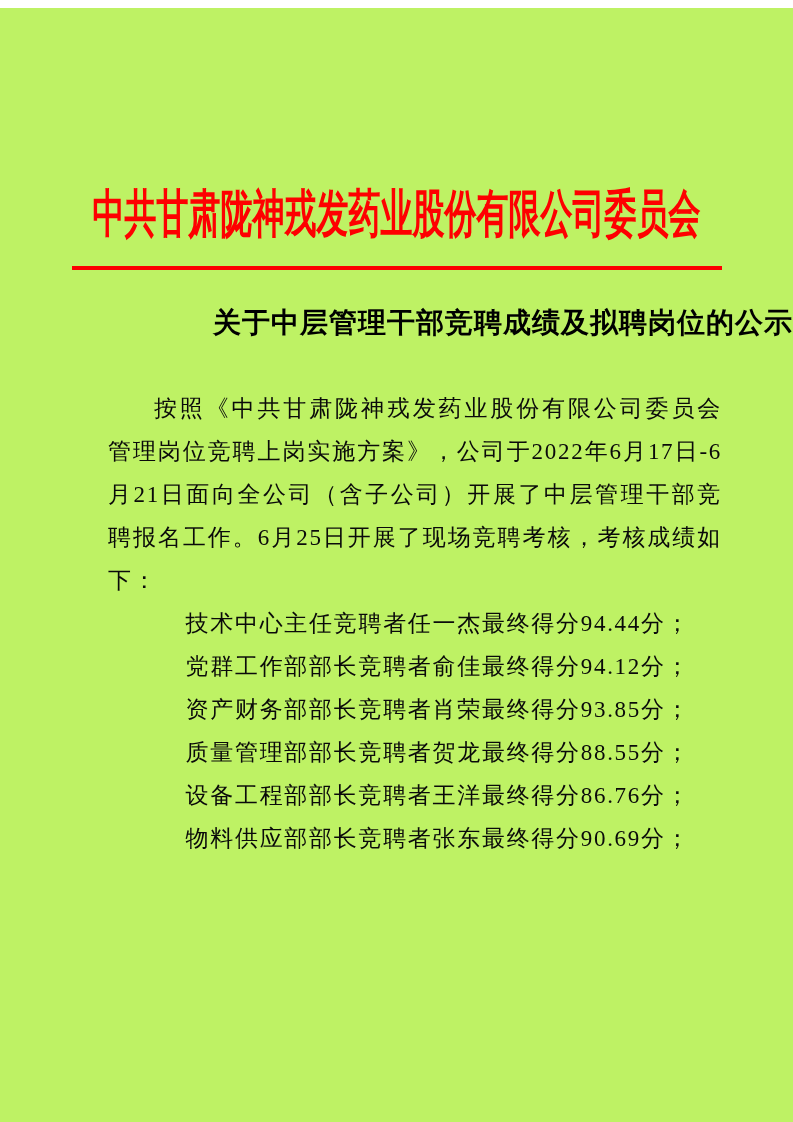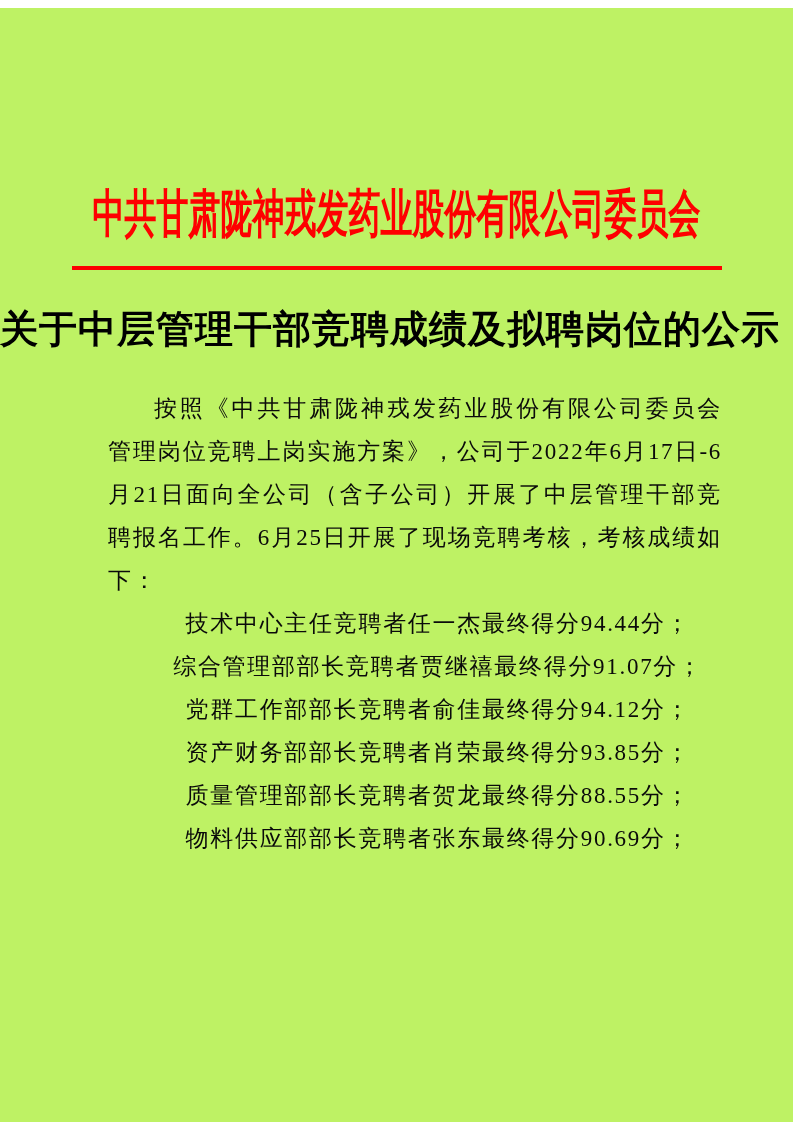--- a/index.html
+++ b/index.html
@@ -43,24 +43,24 @@
     border: none;
     margin: 0;
     padding: 0;
   }
   .doc-title {
     position: absolute;
     top: 297px;
     left: 0;
     width: 100%;
     margin: 0;
-    text-align: left;
+    text-align: right;
     font-family: Liberation Sans, sans-serif;
     font-weight: bold;
-    font-size: 38px;
+    font-size: 28px;
     line-height: 1.3;
     color: #000000;
     letter-spacing: 1px;
     white-space: nowrap;
   }
   .doc-body {
     position: absolute;
     top: 379px;
     left: 108px;
     width: 614px;
@@ -87,20 +87,20 @@
 
   <div class="doc-header">中共甘肃陇神戎发药业股份有限公司委员会</div>
 
   <hr class="red-line">
 
   <h1 class="doc-title">关于中层管理干部竞聘成绩及拟聘岗位的公示</h1>
 
   <div class="doc-body">
     <p class="intro-para">按照《中共甘肃陇神戎发药业股份有限公司委员会管理岗位竞聘上岗实施方案》，公司于2022年6月17日-6月21日面向全公司（含子公司）开展了中层管理干部竞聘报名工作。6月25日开展了现场竞聘考核，考核成绩如下：</p>
     <p class="result-line">技术中心主任竞聘者任一杰最终得分94.44分；</p>
-    <p class="result-line">综合管理部部长竞聘者贾继禧最终得分91.07分；</p>
     <p class="result-line">党群工作部部长竞聘者俞佳最终得分94.12分；</p>
     <p class="result-line">资产财务部部长竞聘者肖荣最终得分93.85分；</p>
     <p class="result-line">质量管理部部长竞聘者贺龙最终得分88.55分；</p>
+    <p class="result-line">设备工程部部长竞聘者王洋最终得分86.76分；</p>
     <p class="result-line">物料供应部部长竞聘者张东最终得分90.69分；</p>
   </div>
 
 </div>
 
 </body></html>

